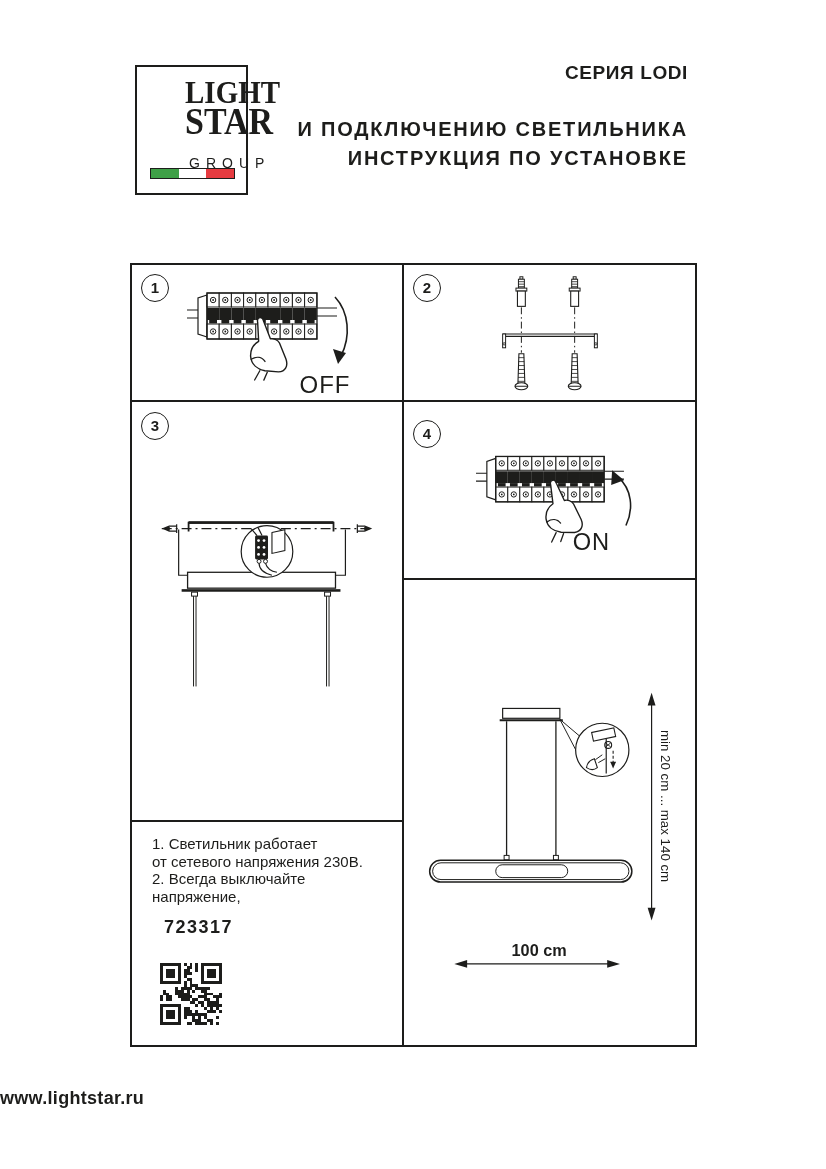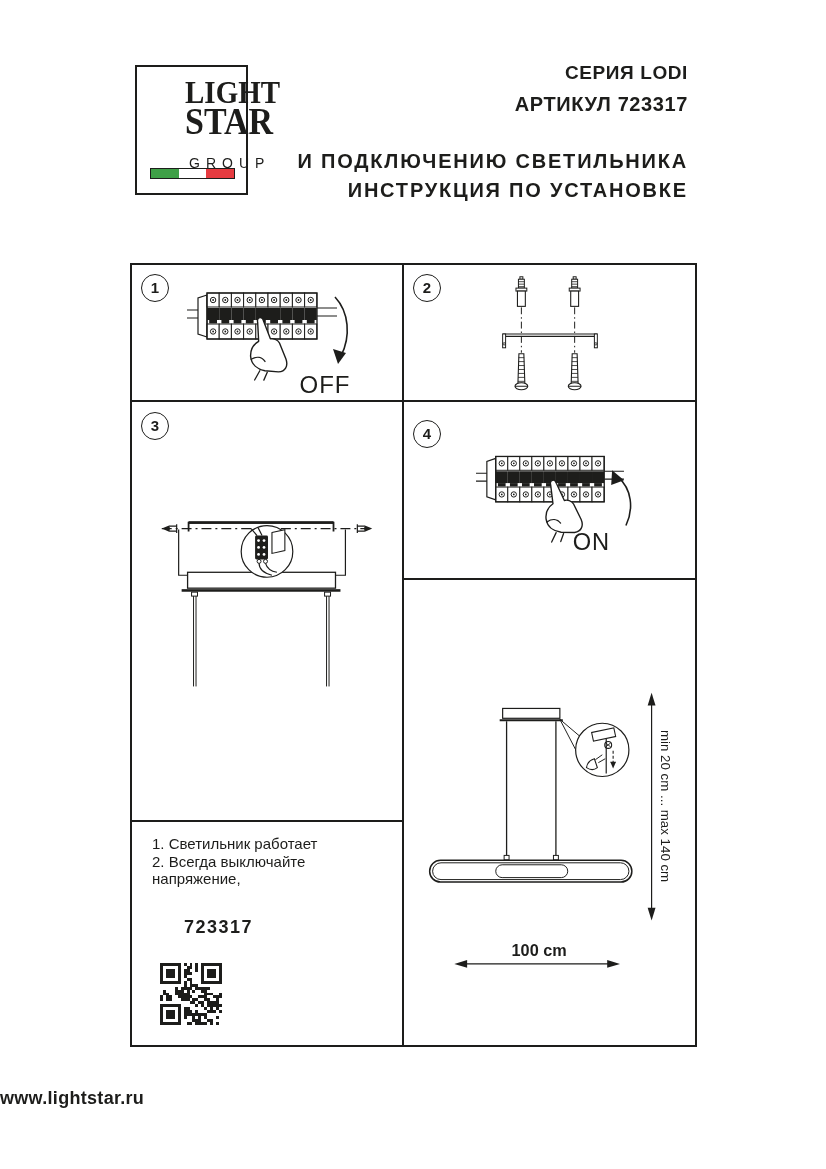--- a/index.html
+++ b/index.html
@@ -33,21 +33,21 @@
   .h-left{left:0;top:555px;width:272px;height:2px;}
   .h-right{left:270px;top:313px;width:293px;height:2px;}
 
   .step-circle{position:absolute;width:28px;height:28px;border:1.5px solid #1d1d1b;
                border-radius:50%;box-sizing:border-box;text-align:center;
                font-size:15px;font-weight:700;line-height:25px;background:#fff;}
   .panel-svg{position:absolute;}
 
   
   .notes{position:absolute;left:20px;top:570px;width:240px;font-size:15px;line-height:17.5px;}
-  .article-big{position:absolute;left:32px;top:652px;font-size:18px;font-weight:700;letter-spacing:1.5px;margin-left:20px;}
+  .article-big{position:absolute;left:32px;top:652px;font-size:18px;font-weight:700;letter-spacing:1.5px;}
   .qr{position:absolute;left:28px;top:698px;width:62px;height:62px;}
 
   .footer{position:absolute;left:0;top:1088px;width:100%;
           font-size:18px;font-weight:700;letter-spacing:.3px;}
 
   svg text{font-family:"Liberation Sans", sans-serif;fill:#1d1d1b;}
 </style>
 </head>
 <body>
 
@@ -105,21 +105,20 @@
     <div class="logo-word3">GROUP</div>
     <div class="logo-flag">
       <span id="flag-g" style="background: rgb(63, 160, 71);"></span>
         <span id="flag-w" style="background: rgb(255, 255, 255);"></span>
         <span id="flag-r" style="background: rgb(230, 59, 64);"></span>
     </div>
   </div>
 
   <div class="header-right">
     <div class="hdr-series">СЕРИЯ LODI</div>
-    <div class="hdr-article">АРТИКУЛ 723317</div>
     <div class="hdr-instr">
       <div>И ПОДКЛЮЧЕНИЮ СВЕТИЛЬНИКА</div>
       <div>ИНСТРУКЦИЯ ПО УСТАНОВКЕ</div>
     </div>
   </div>
 
   <div class="grid">
     <div class="line v-divider"></div>
     <div class="line h-row1"></div>
     <div class="line h-left"></div>
@@ -195,20 +194,21 @@
       <g transform="translate(130,84) rotate(-16)">
         <use href="#hand"></use>
       </g>
       <path d="M225,125 C233,108 231,88 217,76" fill="none" stroke="#1d1d1b" stroke-width="1.6"></path>
       <polygon points="211,69 210,84 223,79" fill="#1d1d1b"></polygon>
       <text x="190" y="150" font-size="24" text-anchor="middle" letter-spacing="1">ON</text>
     </svg>
 
     <div class="notes">
       <div>1. Светильник работает</div>
+      <div>от сетевого напряжения 230В.</div>
       <div>2. Всегда выключайте напряжение,</div>
     </div>
     <div class="article-big">723317</div>
     <div class="qr"><svg width="62" height="62" viewBox="0 0 21 21" shape-rendering="crispEdges">
           <rect width="21" height="21" fill="#fff"></rect>
           <rect x="8" y="0" width="1" height="1" fill="#1d1d1b"></rect>
           <rect x="10" y="0" width="1" height="1" fill="#1d1d1b"></rect>
           <rect x="12" y="0" width="1" height="1" fill="#1d1d1b"></rect>
           <rect x="9" y="1" width="1" height="1" fill="#1d1d1b"></rect>
           <rect x="10" y="1" width="1" height="1" fill="#1d1d1b"></rect>

